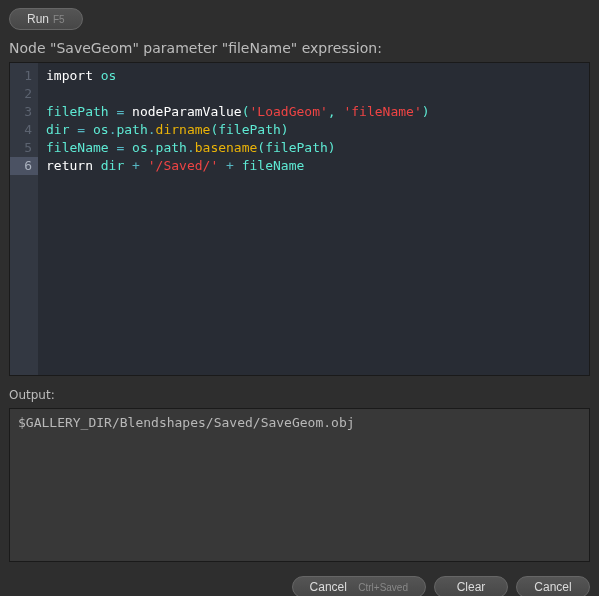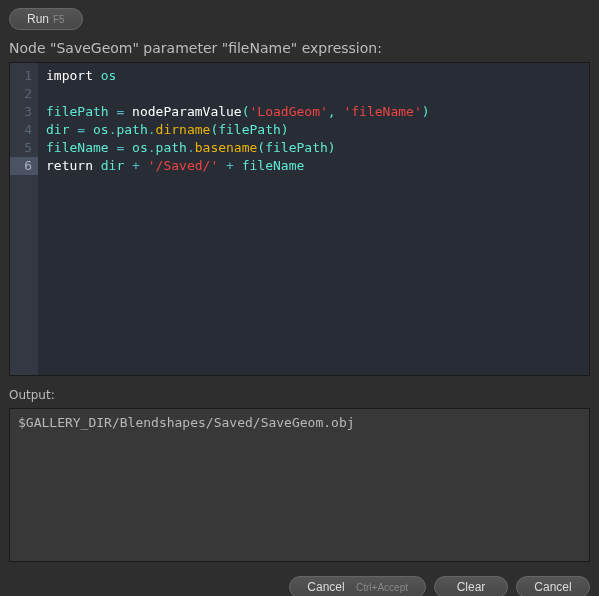--- a/index.html
+++ b/index.html
@@ -49,19 +49,19 @@
       </div>
     <div class="code" id="code"><span class="ln"><span class="tk-kw">import</span><span class="tk-id"> os</span></span><span class="ln"><span class="tk-id"></span></span><span class="ln"><span class="tk-id">filePath </span><span class="tk-op">=</span><span class="tk-id"> </span><span class="tk-fn">nodeParamValue</span><span class="tk-id">(</span><span class="tk-str">'LoadGeom'</span><span class="tk-id">, </span><span class="tk-str">'fileName'</span><span class="tk-id">)</span></span><span class="ln"><span class="tk-id">dir </span><span class="tk-op">=</span><span class="tk-id"> os</span><span class="tk-op">.</span><span class="tk-id">path</span><span class="tk-op">.</span><span class="tk-call">dirname</span><span class="tk-id">(filePath)</span></span><span class="ln"><span class="tk-id">fileName </span><span class="tk-op">=</span><span class="tk-id"> os</span><span class="tk-op">.</span><span class="tk-id">path</span><span class="tk-op">.</span><span class="tk-call">basename</span><span class="tk-id">(filePath)</span></span><span class="ln"><span class="tk-kw">return</span><span class="tk-id"> dir </span><span class="tk-op">+</span><span class="tk-id"> </span><span class="tk-str">'/Saved/'</span><span class="tk-id"> </span><span class="tk-op">+</span><span class="tk-id"> fileName</span></span></div>
   </div>
 
   <div class="outlbl">Output:</div>
 
   <div class="output"><span>$GALLERY_DIR/Blendshapes/Saved/SaveGeom.obj</span></div>
 
   <div class="btnrow">
     <button class="btn">
-      <span>Cancel</span>&nbsp;<span class="shortcut">Ctrl+Accept</span>
+      <span>Cancel</span>&nbsp;<span class="shortcut">Ctrl+Saved</span>
     </button>
     <button class="btn">Clear</button>
     <button class="btn">Cancel</button>
   </div>
 
 </div>
 
 </body></html>

